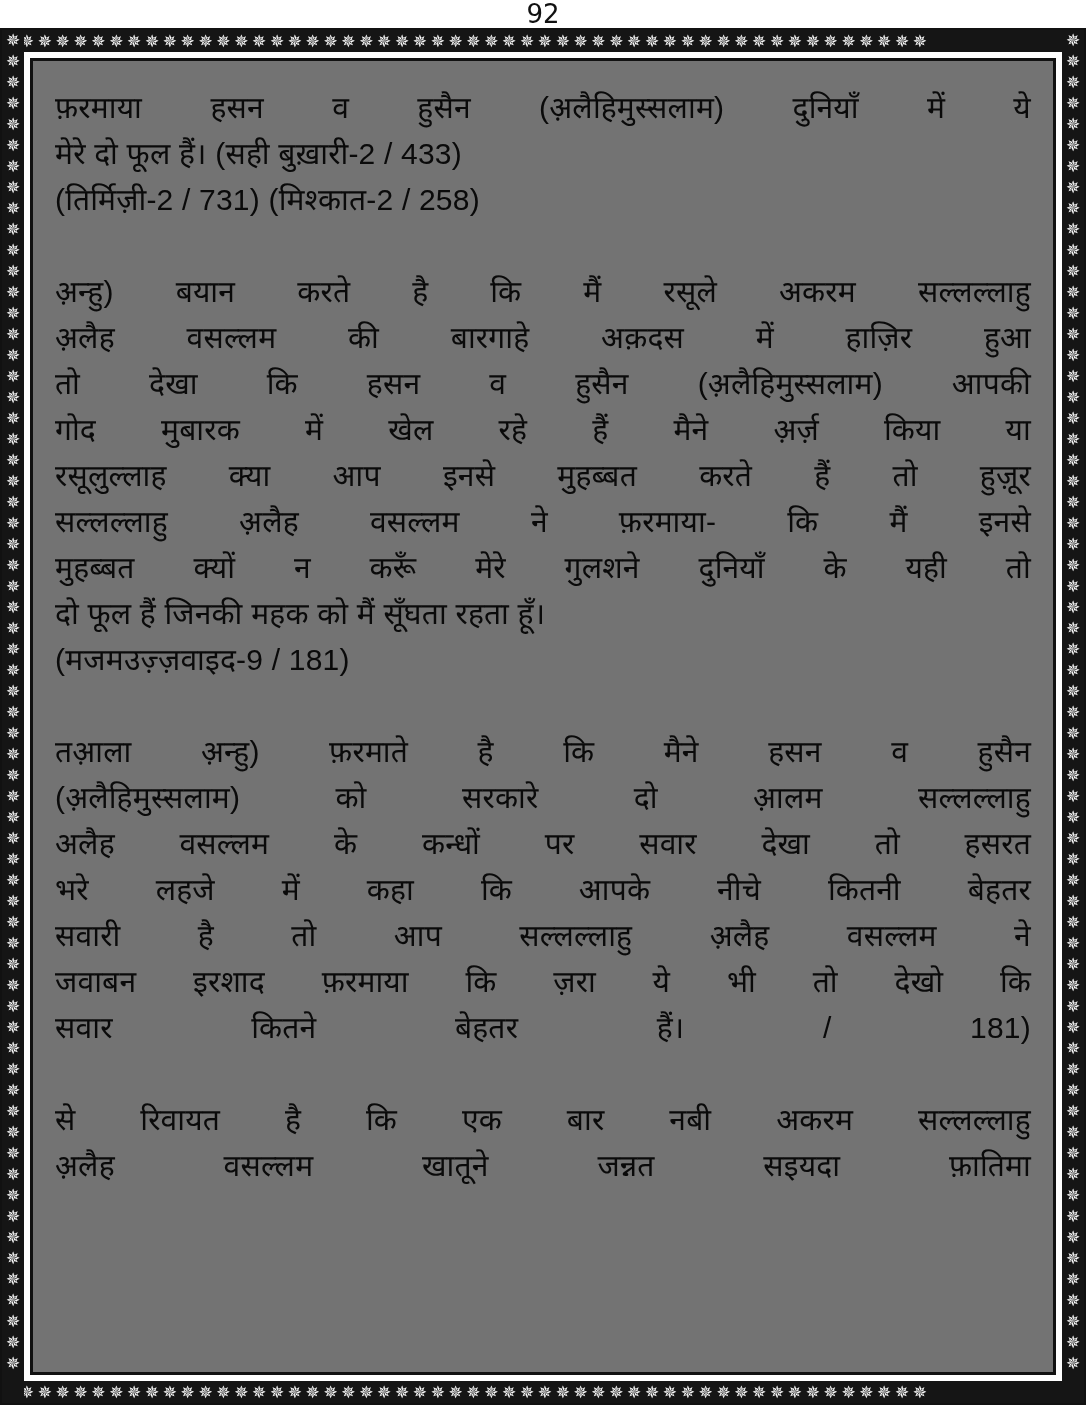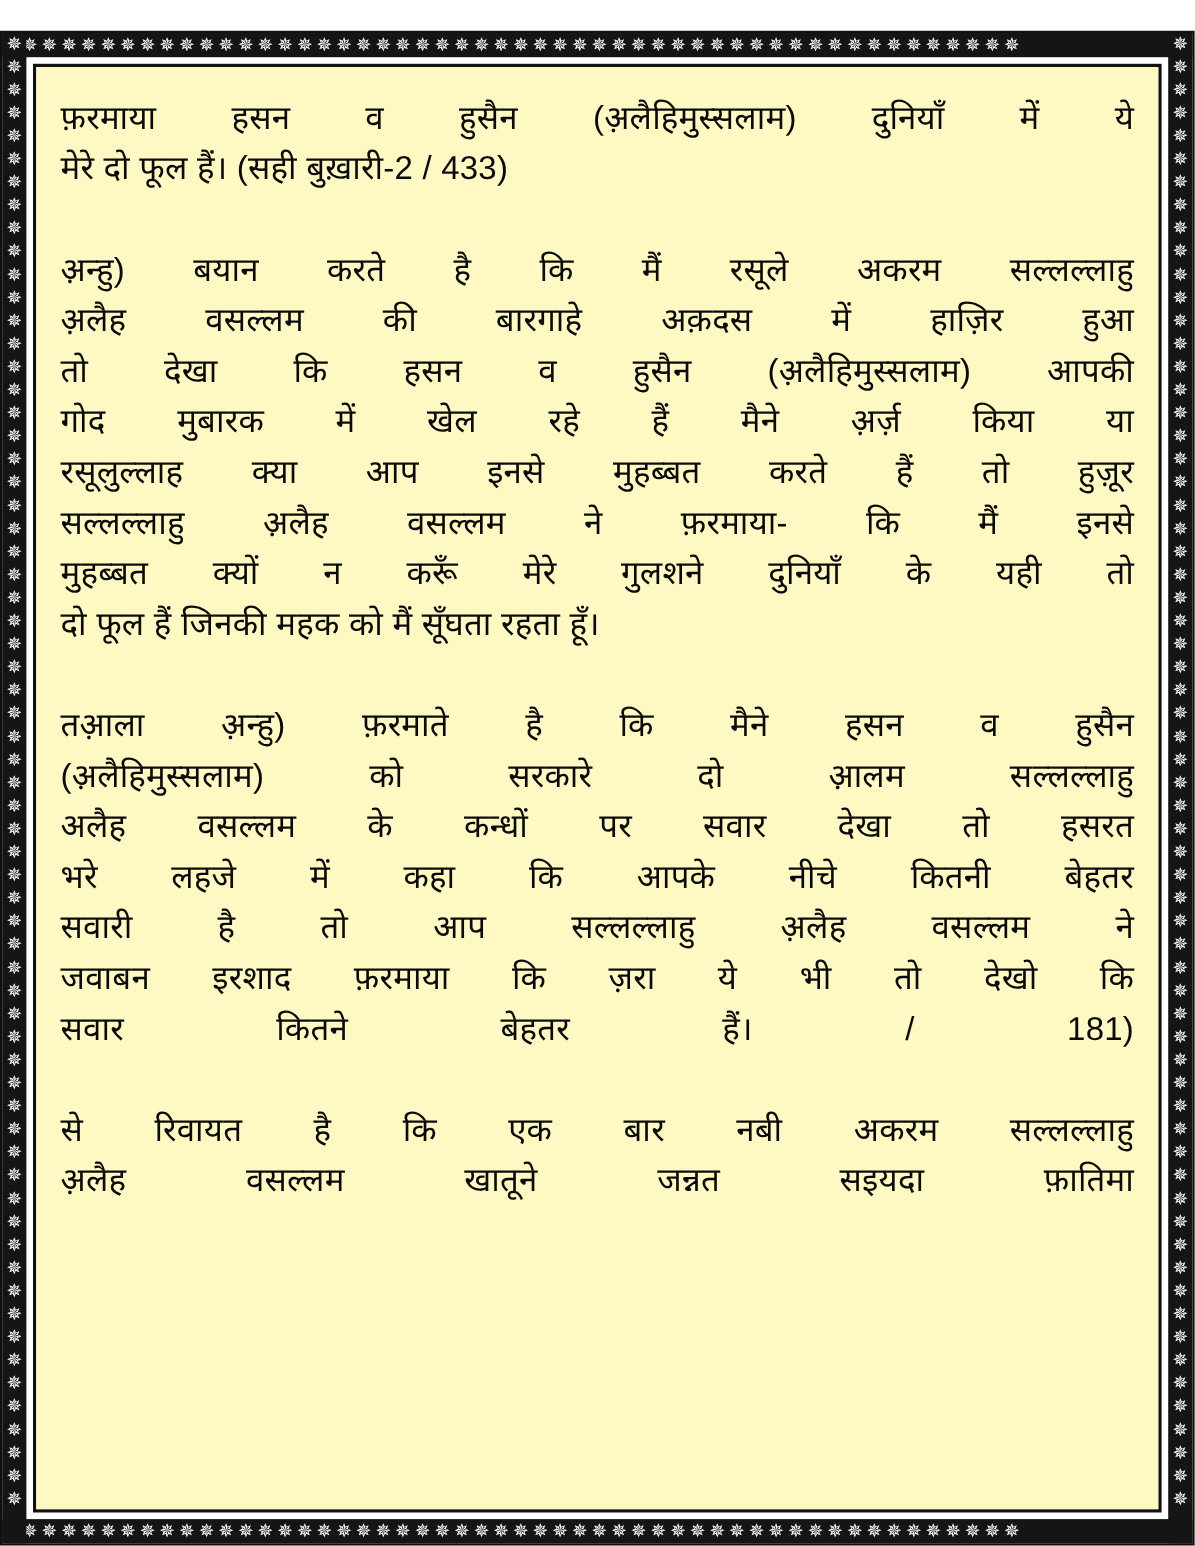--- a/index.html
+++ b/index.html
@@ -94,21 +94,21 @@
     background: #ffffff;
   }
 
   
   .content {
     position: absolute;
     top: 33px;
     left: 33px;
     right: 33px;
     bottom: 33px;
-    background: #fef9c3;
+    background: #737373;
     padding: 24px 22px 10px 22px;
     overflow: hidden;
   }
 
   .para { margin: 0 0 0 0; }
 
   .line {
     font-family: "Liberation Sans", "DejaVu Sans", sans-serif;
     font-size: 30px;
     line-height: 46px;
@@ -128,20 +128,23 @@
   .line.indent { padding-left: 170px; }
   .line.indent-sm { padding-left: 150px; }
 
   .spacer { height: 46px; }
 </style>
 </head>
 <body>
 
 <div class="page">
 
+  <div class="page-number-strip">
+    <div class="page-number">92</div>
+  </div>
 
   <div class="frame">
     <div class="frame-outer-rule"></div>
 
     <div class="band band-top">
       <div class="motifs">
           <span>✵</span>
           <span>✵</span>
           <span>✵</span>
           <span>✵</span>
@@ -396,20 +399,21 @@
             <span>फ़रमाया</span>
             <span>हसन</span>
             <span>व</span>
             <span>हुसैन</span>
             <span>(अ़लैहिमुस्सलाम)</span>
             <span>दुनियाँ</span>
             <span>में</span>
             <span>ये</span>
           </div>
           <div class="line">मेरे दो फूल हैं। (सही बुख़ारी-2 / 433)</div>
+          <div class="line">(तिर्मिज़ी-2 / 731) (मिश्कात-2 / 258)</div>
         </div>
         <div class="spacer"></div>
         <div class="para">
           <div class="line just">
             <span>अ़न्हु)</span>
             <span>बयान</span>
             <span>करते</span>
             <span>है</span>
             <span>कि</span>
             <span>मैं</span>
@@ -476,20 +480,21 @@
             <span>न</span>
             <span>करूँ</span>
             <span>मेरे</span>
             <span>गुलशने</span>
             <span>दुनियाँ</span>
             <span>के</span>
             <span>यही</span>
             <span>तो</span>
           </div>
           <div class="line">दो फूल हैं जिनकी महक को मैं सूँघता रहता हूँ।</div>
+          <div class="line">(मजमउज़्ज़वाइद-9 / 181)</div>
         </div>
         <div class="spacer"></div>
         <div class="para">
           <div class="line just">
             <span>तआ़ला</span>
             <span>अ़न्हु)</span>
             <span>फ़रमाते</span>
             <span>है</span>
             <span>कि</span>
             <span>मैने</span>

